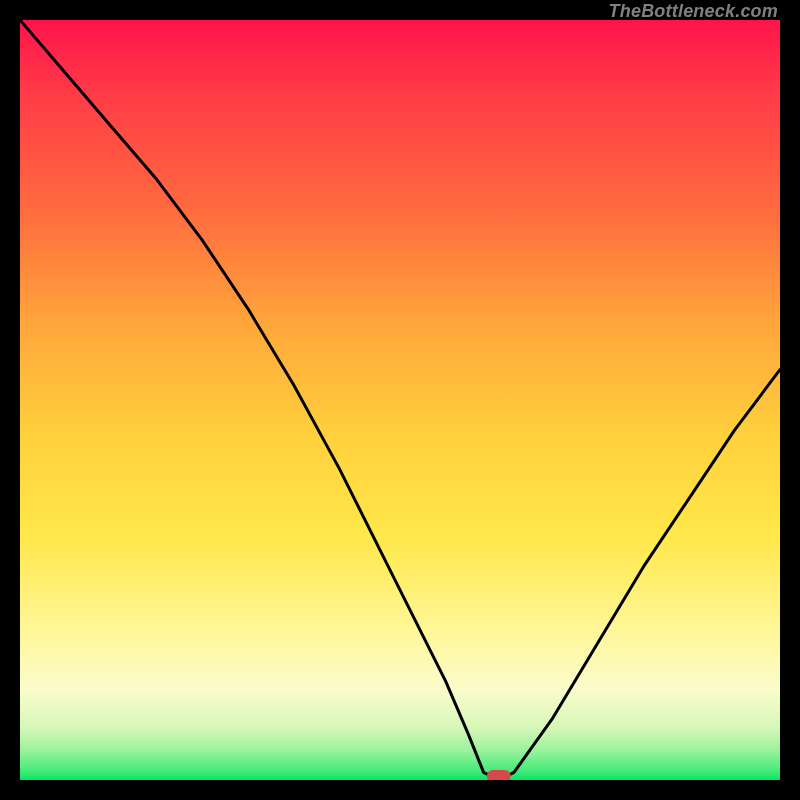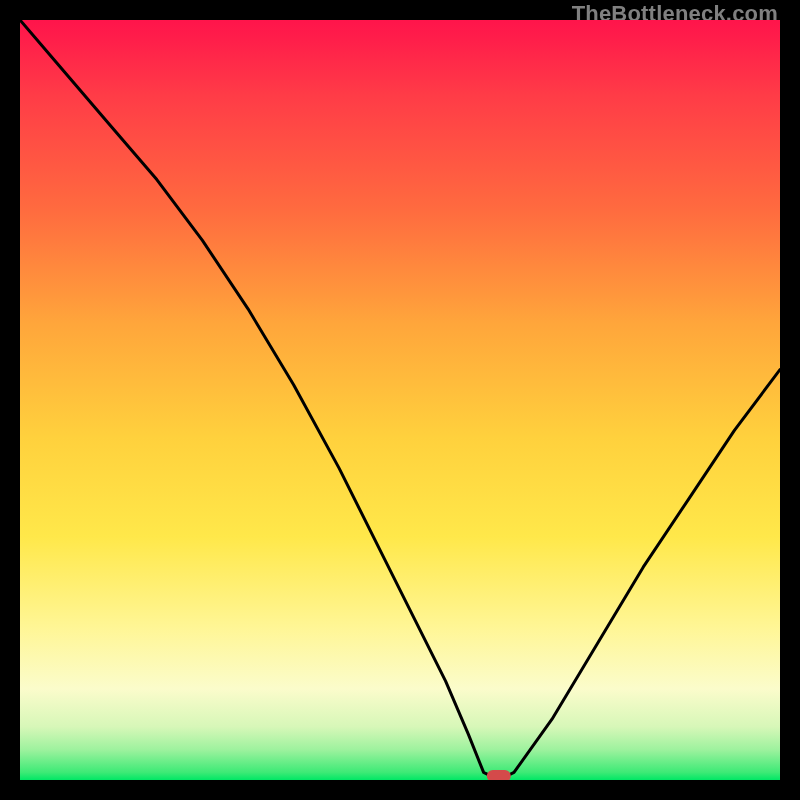--- a/index.html
+++ b/index.html
@@ -49,25 +49,26 @@
   }
   .overlay-svg {
     position: absolute;
     left: 0;
     top: 0;
   }
   .watermark {
     position: absolute;
     top: 1px;
     right: 22px;
-    font-size: 22px;
+    font-size: 18px;
     font-weight: bold;
     color: #808080;
     letter-spacing: 0.2px;
     user-select: none;
+    font-style: italic;
   }
 </style>
 </head>
 <body>
 
 <div class="wrap">
   <div class="watermark">TheBottleneck.com</div>
   <div class="plot-area">
     <div class="grad"></div>
     <svg class="overlay-svg" width="760" height="760" viewBox="0 0 760 760">

